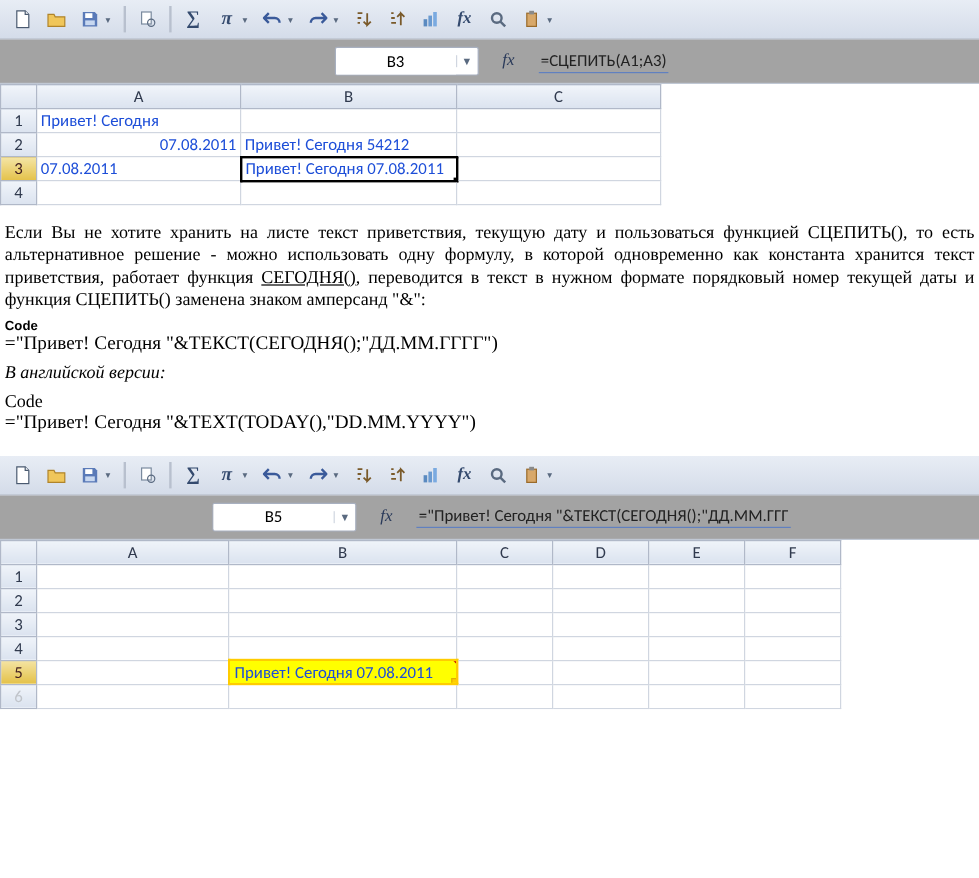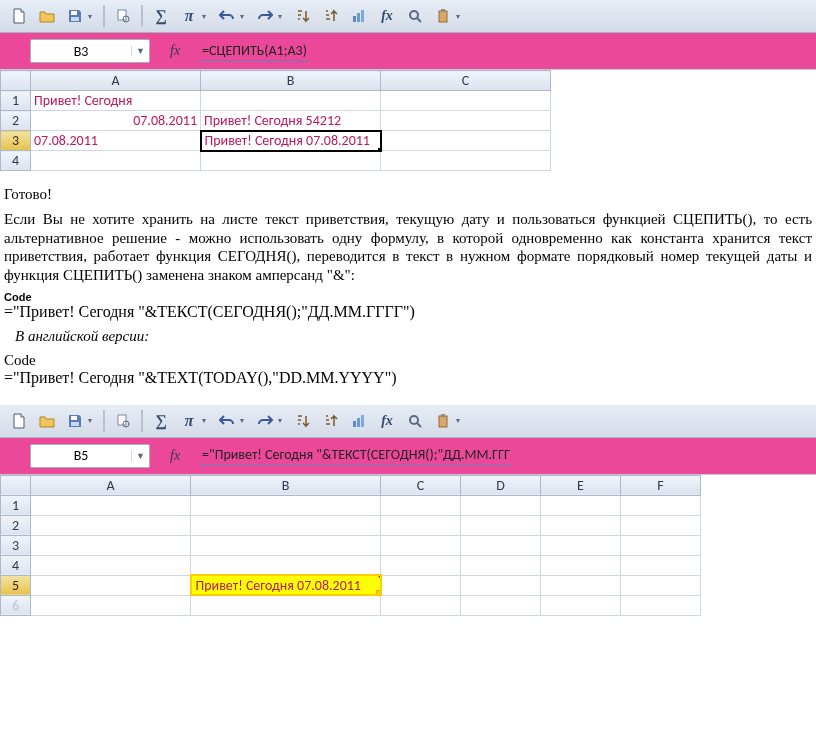--- a/index.html
+++ b/index.html
@@ -25,21 +25,21 @@
   .tb-btn.icon-sigma { font: bold 16px Georgia, serif; color:#344a6e; font-style:italic; }
   .tb-btn.icon-undo svg, .tb-btn.icon-redo svg { fill:none; stroke:#3a5a9a; stroke-width:2; }
   .tb-btn.icon-sort svg { fill:#7a4a2a; }
   .tb-btn.icon-data svg { fill:#5a7aa0; }
   .tb-btn.icon-fx { font: italic bold 14px Georgia, serif; color:#344a6e; }
   .tb-btn.icon-mag svg { fill:none; stroke:#5a6a80; stroke-width:2; }
   .tb-btn.icon-clip svg { fill:#c08a4a; }
 
   .fbar {
     display:flex; align-items:center;
-    padding: 6px 10px 6px 30px; background:#ec4899; border-bottom:1px solid #c0c8d4; gap: 20px;
+    padding: 6px 10px 6px 30px; background:#a3a3a3; border-bottom:1px solid #c0c8d4; gap: 20px; justify-content: center;
   }
   .namebox {
     display:flex; align-items:center; background:#fff; border:1px solid #a8b0c0;
     border-radius:2px; height:24px;
   }
   .namebox input {
     border:none; width:100px; text-align:center; font: 14px "Calibri", Arial, sans-serif;
     padding:2px 6px; outline:none;
   }
   .namebox .dd { width:18px; text-align:center; color:#5a6a80; font-size:9px; border-left:1px solid #d0d6e0; }
@@ -47,21 +47,21 @@
   .fbar-txt { font: 14px "Calibri", Arial, sans-serif; color:#222; border-bottom:1px solid #6080c0; padding:0 2px 1px; }
 
   .sheet { border-spacing:0; border-collapse:collapse; font: 14px "Calibri", Arial, sans-serif; }
   .sheet th {
     background: linear-gradient(#f0f4fa,#dbe3ef);
     border:1px solid #b0b8c8; font-weight:normal; color:#303a4e; text-align:center;
     height:20px;
   }
   .sheet .corner { width:30px; }
   .sheet td {
-    border:1px solid #d0d6e0; height:20px; padding:0 3px; color:#be185d;
+    border:1px solid #d0d6e0; height:20px; padding:0 3px; color:#1d4ed8;
     white-space:nowrap; overflow:hidden;
   }
   .sheet td.rh {
     background: linear-gradient(#f0f4fa,#dbe3ef);
     border:1px solid #b0b8c8; text-align:center; color:#303a4e;
   }
   .sheet td.ralign { text-align:right; }
   .sheet .rhot td.rh { background: linear-gradient(#f4e4a4,#e4c24a); color:#422; }
   .cell-selected { border:2px solid #000 !important; position:relative; }
   .cell-selected::after {
@@ -81,22 +81,22 @@
   .sheet .col-C { width:170px; }
   .sheet.s2 .col-A { width:160px; }
   .sheet.s2 .col-B { width:190px; }
   .sheet.s2 .colN { width:80px; }
   .sheet .fade td { color:#c0c4ca; }
 
   .prose { padding: 8px 4px 4px 4px; font: 15px "Times New Roman", serif; color:#000; line-height:1.25; }
   .prose p { margin: 6px 0; text-align: justify; }
   .prose .code-lbl { font: bold 11px Arial, sans-serif; margin-top:4px; }
   .prose .codeline { font: 16px "Times New Roman", serif; }
-  .prose em.hdr { font-style: italic; margin-left: 11px; }
-  .prose .u { }
+  .prose em.hdr { font-style: italic; }
+  .prose .u { text-decoration: underline; }
   .prose b{font-weight:normal;}
 </style>
 </head>
 <body>
 
 <div class="qat">
   <div class="qat-left">
     <div class="tb-btn icon-new">
       <svg viewBox="0 0 16 16">
           <path d="M3 1h7l3 3v11H3z" fill="#fff" stroke="#6a7a90"></path>
@@ -209,21 +209,20 @@
   <tr>
     <td class="rh">4</td>
     <td></td>
     <td></td>
     <td></td>
   </tr>
 </tbody>
   </table>
 
 <div class="prose">
-  <p>Готово!</p>
   <p>
     <span>Если Вы не хотите хранить на листе текст приветствия, текущую дату и пользоваться функцией </span><b>СЦЕПИТЬ()</b><span>, то есть альтернативное решение - можно использовать одну формулу, в которой одновременно как константа хранится текст приветствия, работает функция </span><span class="u">СЕГОДНЯ()</span><span>, переводится в текст в нужном формате порядковый номер текущей даты и функция </span><b>СЦЕПИТЬ()</b><span> заменена знаком амперсанд "</span><b>&amp;</b><span>":</span>
   </p>
   <div class="code-lbl">Code</div>
   <div class="codeline">="Привет! Сегодня "&amp;ТЕКСТ(СЕГОДНЯ();"ДД.ММ.ГГГГ")</div>
   <p><em class="hdr">В английской версии:</em></p>
   <div class="code-lbl" style="font-weight:normal;font-size:15px;font-family:'Times New Roman',serif;">Code</div>
   <div class="codeline">="Привет! Сегодня "&amp;TEXT(TODAY(),"DD.MM.YYYY")</div>
 </div>
 

